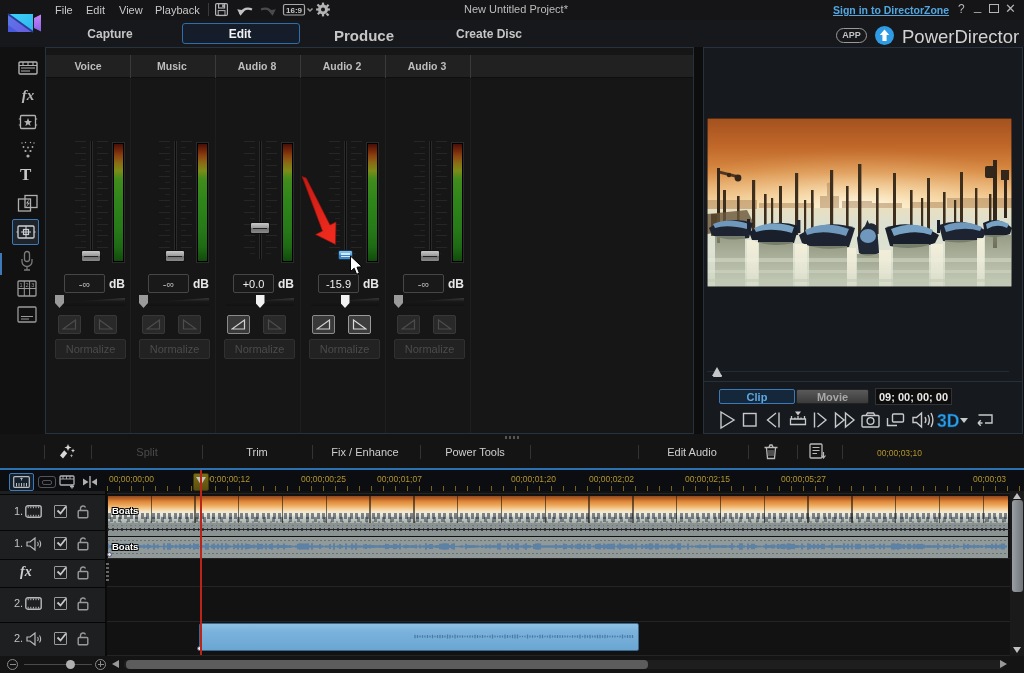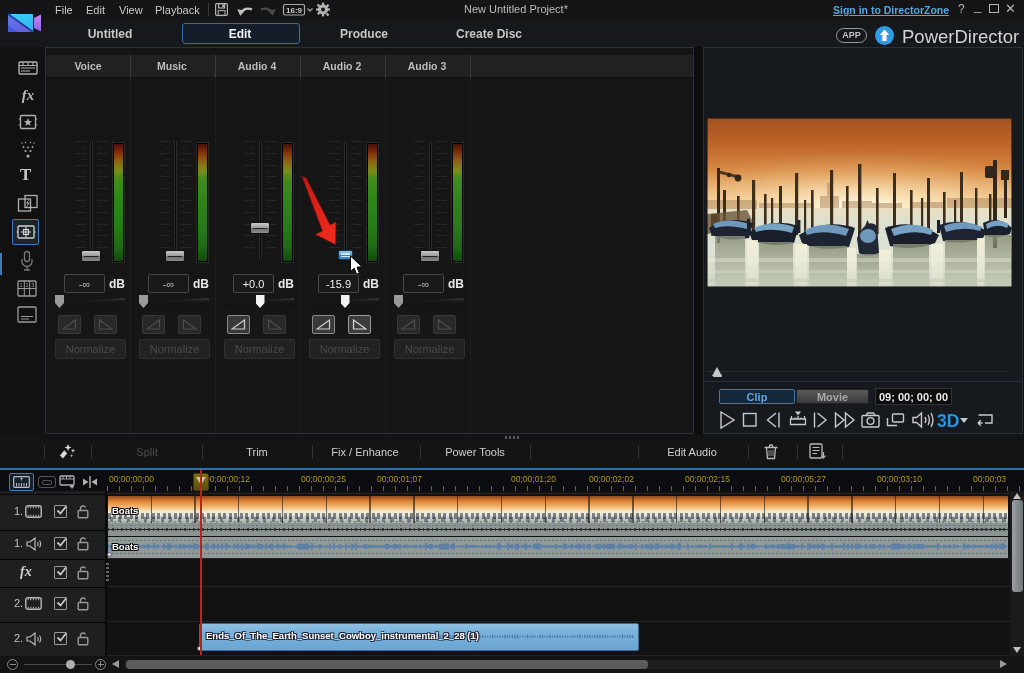--- a/index.html
+++ b/index.html
@@ -59,24 +59,24 @@
 <circle cx="110" cy="8.5" r="2" fill="#151517"></circle>
 </svg>
 <div class="a" style="left:464px;top:3px;color:#bdbdbd;font-size:11px">New Untitled Project*</div>
 <div class="a" style="left:833px;top:4px;color:#53a7e0;font-size:10.5px;text-decoration:underline;font-weight:bold">Sign in to DirectorZone</div>
 <div class="a" style="left:958px;top:2px;color:#b5b5b5;font-size:12px">?</div>
 <div class="a" style="left:974px;top:-2px;color:#b5b5b5;font-size:13px">_</div>
 <div class="a" style="left:989px;top:4px;width:10px;height:9px;border:1.4px solid #b5b5b5"></div>
 <div class="a" style="left:1005px;top:1px;color:#b5b5b5;font-size:13px">✕</div>
 
 <div class="a" style="left:0;top:20px;width:1024px;height:27px;background:#17181b"></div>
-<div class="a" style="left:75px;top:27px;width:70px;color:#c6c6c6;font-size:12px;font-weight:bold;text-align:center">Untitled</div>
+<div class="a" style="left:75px;top:27px;width:70px;color:#c6c6c6;font-size:12px;font-weight:bold;text-align:center">Capture</div>
 <div class="a" style="left:182px;top:23px;width:118px;height:21px;background:#141d29;border:1px solid #2f6ea8;border-radius:3px"></div>
 <div class="a" style="left:205px;top:27px;width:70px;color:#f2f2f2;font-size:12px;font-weight:bold;text-align:center">Edit</div>
-<div class="a" style="left:329px;top:27px;width:70px;color:#c6c6c6;font-size:12px;font-weight:bold;text-align:center">Produce</div>
+<div class="a" style="left:329px;top:27px;width:70px;color:#c6c6c6;font-size:15px;font-weight:bold;text-align:center">Produce</div>
 <div class="a" style="left:444px;top:27px;width:90px;color:#c6c6c6;font-size:12px;font-weight:bold;text-align:center">Create Disc</div>
 <svg class="a" style="left:7px;top:12px" width="36" height="22" viewBox="0 0 36 22">
  <defs>
         <linearGradient id="lg1" x1="0" y1="0" x2="1" y2="1">
   <stop offset="0" stop-color="#3ed2f5"></stop>
           <stop offset="1" stop-color="#2fb4ef"></stop>
         </linearGradient>
  <linearGradient id="lg2" x1="0" y1="0" x2="1" y2="1">
   <stop offset="0" stop-color="#5a7ae8"></stop>
           <stop offset="1" stop-color="#6a5ae0"></stop>
@@ -226,21 +226,21 @@
 clip-path:polygon(0 0,100% 0,100% 62%,50% 100%,0 62%);border:0"></div>
 <div class="a fbtn" style="left:142px;top:315px;width:23px;height:19px;background:#292929;border:1px solid #383838"></div>
 <svg class="a" style="left:146px;top:319px" width="15" height="11" viewBox="0 0 15 11">
  <path d="M1 10 L13.5 10 L13.5 1 Z" fill="none" stroke="#4d4d4d" stroke-width="1.2"></path>
     </svg>
 <div class="a fbtn" style="left:178px;top:315px;width:23px;height:19px;background:#292929;border:1px solid #383838"></div>
 <svg class="a" style="left:182px;top:319px" width="15" height="11" viewBox="0 0 15 11">
  <path d="M1.5 1 L1.5 10 L14 10 Z" fill="none" stroke="#4d4d4d" stroke-width="1.2"></path>
     </svg>
 <div class="a norm" style="left:139px;top:339px;width:71px;height:20px;line-height:19px">Normalize</div>
-<div class="a hdr" style="left:215px;top:60px;width:84px">Audio 4</div>
+<div class="a hdr" style="left:215px;top:60px;width:84px">Audio 8</div>
 <div class="a" style="left:244px;top:141px;width:11px;height:118px;
 background:repeating-linear-gradient(to bottom,#262626 0 1px,transparent 1px 11.8px)"></div>
 <div class="a" style="left:266px;top:141px;width:11px;height:118px;
 background:repeating-linear-gradient(to bottom,#262626 0 1px,transparent 1px 11.8px)"></div>
 <div class="a" style="left:250px;top:146.9px;width:5px;height:112px;
 background:repeating-linear-gradient(to bottom,#222 0 1px,transparent 1px 11.8px)"></div>
 <div class="a" style="left:266px;top:146.9px;width:5px;height:112px;
 background:repeating-linear-gradient(to bottom,#222 0 1px,transparent 1px 11.8px)"></div>
 <div class="a" style="left:258.5px;top:141px;width:3px;height:118px;background:#0a0a0a;border-left:1px solid #2a2a2a;border-right:1px solid #2a2a2a"></div>
 <div class="a" style="left:281px;top:142px;width:13px;height:121px;background:#000;border:1px solid #2a2a2a"></div>
@@ -585,21 +585,21 @@
 
 <div class="a" style="left:107px;top:486px;width:917px;height:5px;background:repeating-linear-gradient(to right,#78651a 0 1px,transparent 1px 12px)"></div>
 <div class="a tc" style="left:109px;top:474px">00;00;00;00</div>
 <div class="a tc" style="left:205px;top:474px">00;00;00;12</div>
 <div class="a tc" style="left:301px;top:474px">00;00;00;25</div>
 <div class="a tc" style="left:377px;top:474px">00;00;01;07</div>
 <div class="a tc" style="left:511px;top:474px">00;00;01;20</div>
 <div class="a tc" style="left:589px;top:474px">00;00;02;02</div>
 <div class="a tc" style="left:685px;top:474px">00;00;02;15</div>
 <div class="a tc" style="left:781px;top:474px">00;00;05;27</div>
-<div class="a tc" style="left:877px;top:474px">00;00;03;10</div>
+<div class="a tc" style="left:877px;top:448px">00;00;03;10</div>
 <div class="a tc" style="left:973px;top:474px">00;00;03</div>
 
 <div class="a" style="left:193px;top:473px;width:16px;height:18px;background:linear-gradient(to bottom,#7d6e14,#5a4e0e);border:1px solid #3f360a;border-radius:2px"></div>
 <div class="a" style="left:195.8px;top:477px;width:0;height:0;border-left:5.5px solid transparent;border-right:5.5px solid transparent;border-top:8px solid #c2c2c2"></div>
 <div class="a" style="left:200px;top:470px;width:1.5px;height:186px;background:#bb2418"></div>
 
 <div class="a" style="left:0;top:491px;width:1024px;height:165px;background:#121212"></div>
 <div class="a" style="left:0;top:491px;width:105px;height:165px;background:#1d1f21"></div>
 <div class="a" style="left:0;top:494px;width:105px;height:1px;background:#060606"></div>
 <div class="a gut" style="left:14px;top:504.5px">1.</div>
@@ -703,22 +703,20 @@
 <div class="a" style="left:107px;top:529px;width:917px;height:1px;background:#242424"></div>
 <div class="a" style="left:107px;top:558px;width:917px;height:1px;background:#242424"></div>
 <div class="a" style="left:107px;top:586px;width:917px;height:1px;background:#242424"></div>
 <div class="a" style="left:107px;top:621px;width:917px;height:1px;background:#242424"></div>
 <div class="a" style="left:107px;top:655px;width:917px;height:1px;background:#242424"></div>
 
 <div class="a" style="left:199px;top:623px;width:440px;height:28px;background:linear-gradient(to bottom,#8fc0e2 0%,#7ab2dc 30%,#6aa6d2 100%);border:1px solid #3a6a92;border-radius:2px"></div>
 <svg class="a" style="left:199px;top:623px" width="440" height="28" viewBox="0 0 440 28">
 <path d="M216 11.7 L216 15.3 M218.5 12.1 L218.5 14.9 M221.0 12.5 L221.0 14.5 M223.5 12.3 L223.5 14.7 M226.0 12.5 L226.0 14.5 M228.5 12.1 L228.5 14.9 M231.0 12.5 L231.0 14.5 M233.5 11.7 L233.5 15.3 M236.0 12.7 L236.0 14.3 M238.5 12.1 L238.5 14.9 M241.0 11.7 L241.0 15.3 M243.5 12.1 L243.5 14.9 M246.0 12.5 L246.0 14.5 M248.5 11.5 L248.5 15.5 M251.0 11.7 L251.0 15.3 M253.5 12.5 L253.5 14.5 M256.0 11.5 L256.0 15.5 M258.5 12.3 L258.5 14.7 M261.0 12.5 L261.0 14.5 M263.5 12.3 L263.5 14.7 M266.0 12.7 L266.0 14.3 M268.5 12.5 L268.5 14.5 M271.0 12.3 L271.0 14.7 M273.5 12.5 L273.5 14.5 M276.0 11.7 L276.0 15.3 M278.5 12.1 L278.5 14.9 M281.0 12.5 L281.0 14.5 M283.5 12.1 L283.5 14.9 M286.0 12.5 L286.0 14.5 M288.5 12.7 L288.5 14.3 M291.0 12.3 L291.0 14.7 M293.5 11.5 L293.5 15.5 M296.0 12.5 L296.0 14.5 M298.5 12.7 L298.5 14.3 M301.0 12.3 L301.0 14.7 M303.5 12.5 L303.5 14.5 M306.0 11.5 L306.0 15.5 M308.5 12.1 L308.5 14.9 M311.0 12.5 L311.0 14.5 M313.5 11.7 L313.5 15.3 M316.0 11.5 L316.0 15.5 M318.5 11.5 L318.5 15.5 M321.0 12.7 L321.0 14.3 M323.5 12.7 L323.5 14.3 M326.0 12.7 L326.0 14.3 M328.5 11.5 L328.5 15.5 M331.0 12.5 L331.0 14.5 M333.5 12.3 L333.5 14.7 M336.0 12.5 L336.0 14.5 M338.5 12.7 L338.5 14.3 M341.0 11.7 L341.0 15.3 M343.5 11.7 L343.5 15.3 M346.0 12.7 L346.0 14.3 M348.5 12.5 L348.5 14.5 M351.0 11.7 L351.0 15.3 M353.5 12.5 L353.5 14.5 M356.0 12.3 L356.0 14.7 M358.5 12.1 L358.5 14.9 M361.0 12.3 L361.0 14.7 M363.5 12.3 L363.5 14.7 M366.0 12.5 L366.0 14.5 M368.5 12.5 L368.5 14.5 M371.0 12.7 L371.0 14.3 M373.5 12.3 L373.5 14.7 M376.0 12.5 L376.0 14.5 M378.5 12.3 L378.5 14.7 M381.0 11.5 L381.0 15.5 M383.5 12.7 L383.5 14.3 M386.0 11.7 L386.0 15.3 M388.5 12.3 L388.5 14.7 M391.0 11.7 L391.0 15.3 M393.5 12.5 L393.5 14.5 M396.0 12.3 L396.0 14.7 M398.5 11.7 L398.5 15.3 M401.0 11.7 L401.0 15.3 M403.5 12.3 L403.5 14.7 M406.0 11.7 L406.0 15.3 M408.5 12.3 L408.5 14.7 M411.0 12.7 L411.0 14.3 M413.5 12.5 L413.5 14.5 M416.0 12.5 L416.0 14.5 M418.5 12.7 L418.5 14.3 M421.0 12.5 L421.0 14.5 M423.5 11.5 L423.5 15.5 M426.0 12.5 L426.0 14.5 M428.5 12.1 L428.5 14.9 M431.0 12.1 L431.0 14.9 M433.5 12.1 L433.5 14.9" stroke="#47749e" stroke-width="1.3" opacity="0.9"></path>
 </svg>
-<div class="a" style="left:206px;top:630px;color:#fff;font-size:9.5px;font-weight:bold;
-text-shadow:-1px -1px 0 #223,1px -1px 0 #223,-1px 1px 0 #223,1px 1px 0 #223">Ends_Of_The_Earth_Sunset_Cowboy_instrumental_2_28 (1)</div>
 <div class="a" style="left:197px;top:646px;width:5px;height:5px;border-radius:50%;background:#e8e8e8;border:1px solid #557"></div>
 
 <div class="a" style="left:200px;top:491px;width:1.5px;height:164px;background:#bb2418"></div>
 
 <div class="a" style="left:1010px;top:491px;width:14px;height:165px;background:#1a1a1a"></div>
 <div class="a" style="left:1011.5px;top:500px;width:11px;height:92px;background:linear-gradient(to right,#9aa0a5,#6e7478);border-radius:3px"></div>
 <div class="a" style="left:1013px;top:492.5px;width:0;height:0;border-left:4.2px solid transparent;border-right:4.2px solid transparent;border-bottom:6px solid #c2c2c2"></div>
 <div class="a" style="left:1013px;top:647px;width:0;height:0;border-left:4.2px solid transparent;border-right:4.2px solid transparent;border-top:6px solid #c2c2c2"></div>
 
 <div class="a" style="left:0;top:656px;width:1024px;height:17px;background:#141414"></div>

